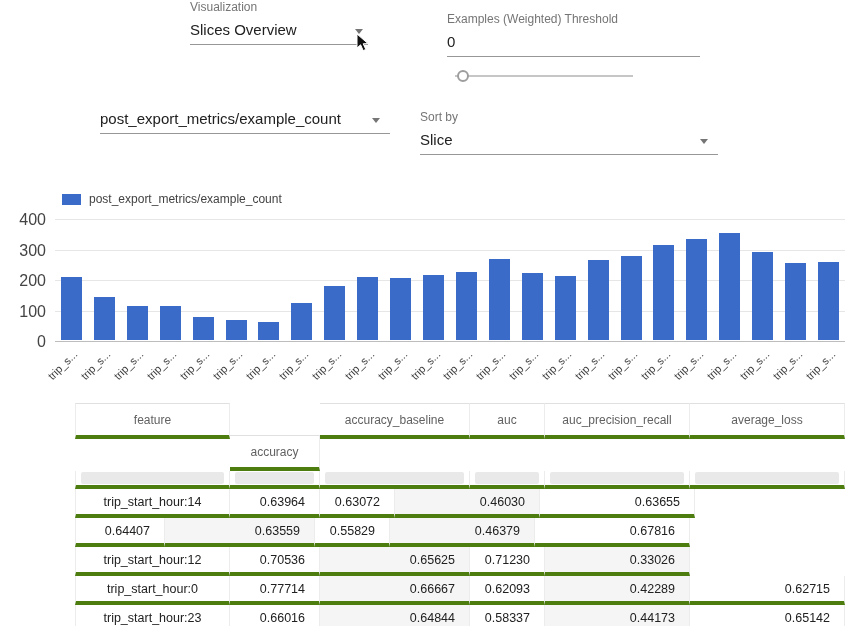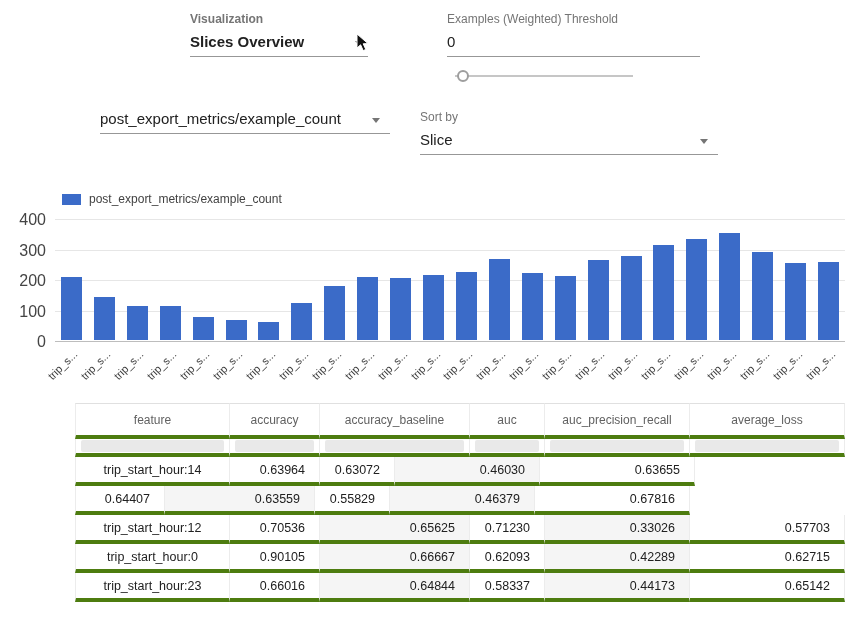--- a/index.html
+++ b/index.html
@@ -53,21 +53,21 @@
   .filter-box { width:100%; height:12px; background:#e9e9e9; border-radius:2px; }
   .t-data .t-cell { height:29px; font-size:12.5px; color:#212121; justify-content:flex-end; padding-right:14px; }
   .t-data .t-cell.feature { justify-content:center; padding-right:0; }
   .t-cell.shaded { background:#f5f5f5; }
 </style>
 </head>
 <body>
 
 <div class="page">
 
-  <div class="field" style="left:190px; top:12px; width:178px;font-weight:bold;">
+  <div class="field" style="left:190px; top:0; width:178px;">
     <div class="field-label">Visualization</div>
     <div class="field-value">Slices Overview</div>
     <span class="dd-arrow"></span>
   </div>
 
   <div class="field" style="left:447px; top:12px; width:253px;">
     <div class="field-label">Examples (Weighted) Threshold</div>
     <div class="field-value">0</div>
   </div>
 
@@ -154,21 +154,21 @@
       <div class="xlabel" style="left: 644.875px;">trip_s...</div>
       <div class="xlabel" style="left: 677.792px;">trip_s...</div>
       <div class="xlabel" style="left: 710.708px;">trip_s...</div>
       <div class="xlabel" style="left: 743.625px;">trip_s...</div>
       <div class="xlabel" style="left: 776.542px;">trip_s...</div>
     </div>
 
   <div class="table" id="metrics-table">
       <div class="t-row t-header">
         <div class="t-cell" style="width: 155px;">feature</div>
-        <div class="t-cell" style="width: 90px;">accuracy</div>
+        <div class="t-cell" style="width: 90px; margin-top: 32px;">accuracy</div>
         <div class="t-cell" style="width: 150px;">accuracy_baseline</div>
         <div class="t-cell" style="width: 75px;">auc</div>
         <div class="t-cell" style="width: 145px;">auc_precision_recall</div>
         <div class="t-cell" style="width: 155px;">average_loss</div>
       </div>
       <div class="t-row t-filter">
         <div class="t-cell" style="width: 155px;">
           <div class="filter-box"></div>
         </div>
         <div class="t-cell" style="width: 90px;">
@@ -200,25 +200,24 @@
         <div class="t-cell" style="width: 75px;">0.55829</div>
         <div class="t-cell shaded" style="width: 145px;">0.46379</div>
         <div class="t-cell" style="width: 155px;">0.67816</div>
       </div>
       <div class="t-row t-data">
         <div class="t-cell feature" style="width: 155px;">trip_start_hour:12</div>
         <div class="t-cell" style="width: 90px;">0.70536</div>
         <div class="t-cell shaded" style="width: 150px;">0.65625</div>
         <div class="t-cell" style="width: 75px;">0.71230</div>
         <div class="t-cell shaded" style="width: 145px;">0.33026</div>
-        <div class="t-cell" style="width: 155px;">0.57703</div>
       </div>
       <div class="t-row t-data">
         <div class="t-cell feature" style="width: 155px;">trip_start_hour:0</div>
-        <div class="t-cell" style="width: 90px;">0.90105</div>
+        <div class="t-cell" style="width: 90px;">0.77714</div>
         <div class="t-cell shaded" style="width: 150px;">0.66667</div>
         <div class="t-cell" style="width: 75px;">0.62093</div>
         <div class="t-cell shaded" style="width: 145px;">0.42289</div>
         <div class="t-cell" style="width: 155px;">0.62715</div>
       </div>
       <div class="t-row t-data">
         <div class="t-cell feature" style="width: 155px;">trip_start_hour:23</div>
         <div class="t-cell" style="width: 90px;">0.66016</div>
         <div class="t-cell shaded" style="width: 150px;">0.64844</div>
         <div class="t-cell" style="width: 75px;">0.58337</div>

